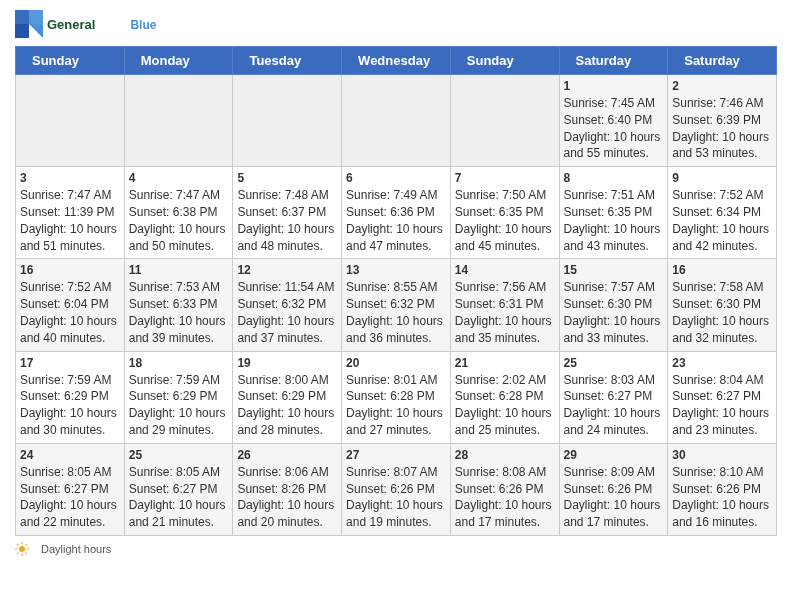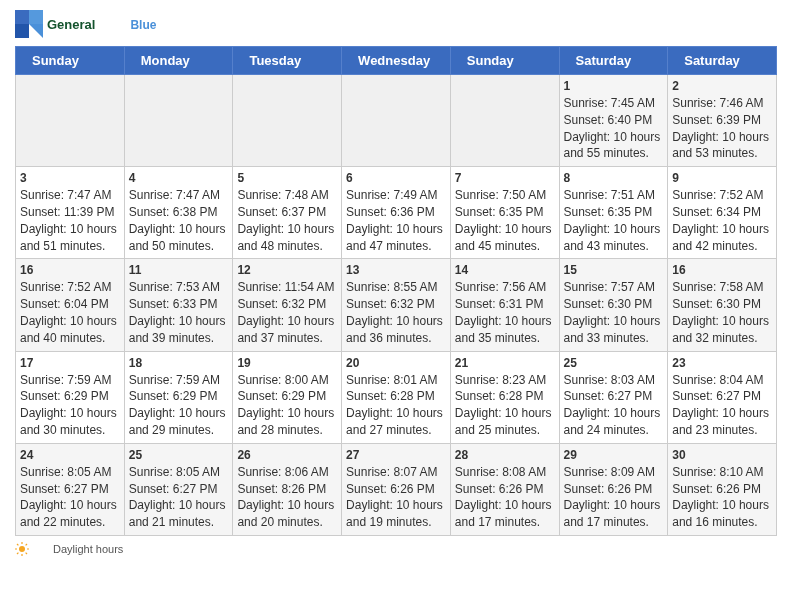--- a/index.html
+++ b/index.html
@@ -89,21 +89,21 @@
     }
     .empty-cell {
       background: #f0f0f0 !important;
     }
     .footer-note {
       margin-top: 6px;
       font-size: 11px;
       color: #555;
       display: flex;
       align-items: center;
-      gap: 24px;
+      gap: 12px;
     }
     .footer-sun-icon {
       width: 14px;
       height: 14px;
     }
   </style>
 </head>
 <body>
 
 <div class="header-area">
@@ -260,21 +260,21 @@
 Daylight: 10 hours and 28 minutes.</div>
         </td>
         <td>
           <span class="day-num">20</span>
           <div class="day-info">Sunrise: 8:01 AM
 Sunset: 6:28 PM
 Daylight: 10 hours and 27 minutes.</div>
         </td>
         <td>
           <span class="day-num">21</span>
-          <div class="day-info">Sunrise: 8:23 AM
+          <div class="day-info">Sunrise: 2:02 AM
 Sunset: 6:28 PM
 Daylight: 10 hours and 25 minutes.</div>
         </td>
         <td>
           <span class="day-num">25</span>
           <div class="day-info">Sunrise: 8:03 AM
 Sunset: 6:27 PM
 Daylight: 10 hours and 24 minutes.</div>
         </td>
         <td>

